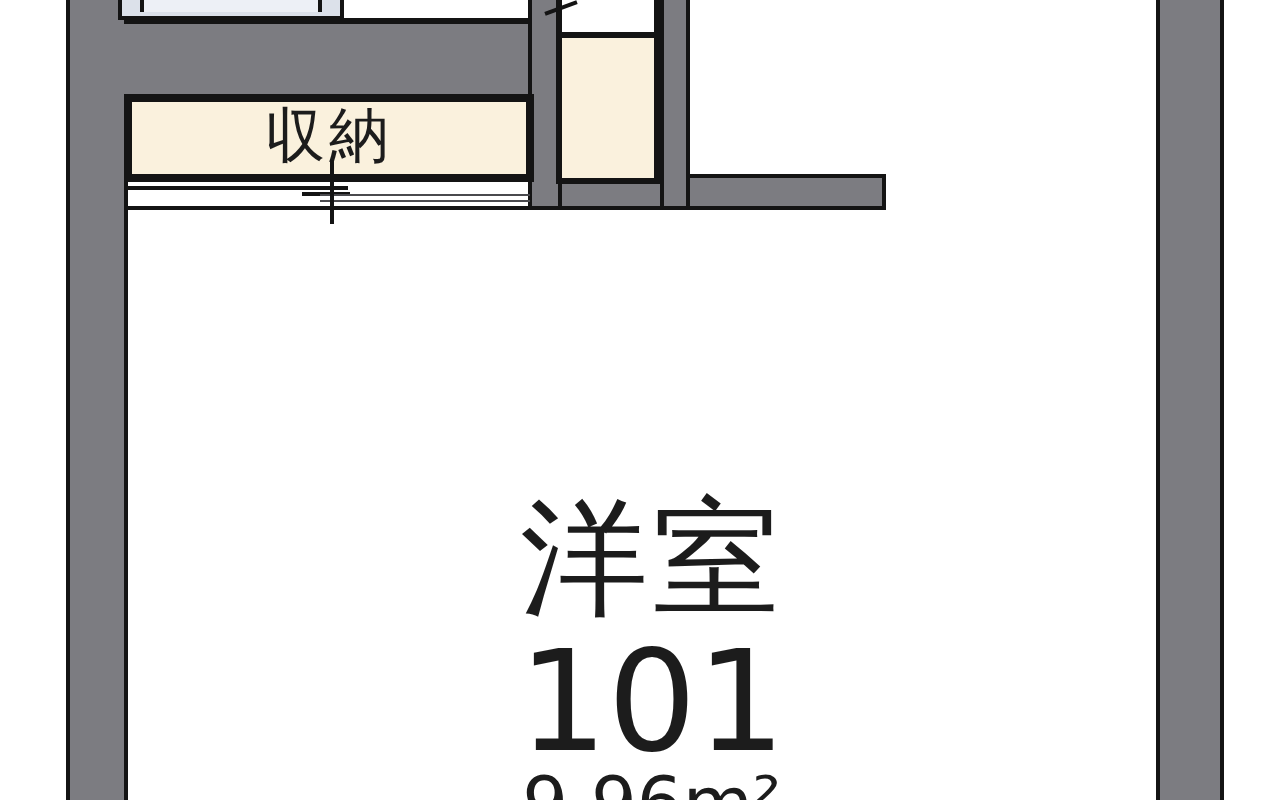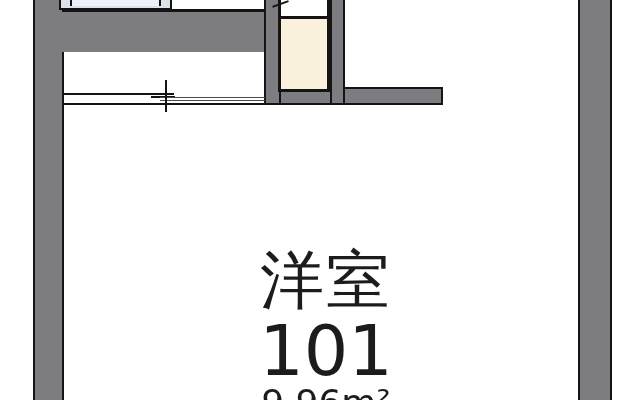--- a/index.html
+++ b/index.html
@@ -81,20 +81,23 @@
   <div class="wall wall-entry"></div>
   <div class="wall wall-underclose"></div>
 
   <div class="fixture">
     <div class="fixture-inner"></div>
   </div>
 
   <div class="opening"></div>
   <div class="swing-mark"></div>
 
+  <div class="closet">
+    <span class="closet-label">収納</span>
+  </div>
   <div class="closet-small"></div>
 
   <div class="ln track-bottom"></div>
   <div class="ln panel1"></div>
   <div class="ln panel-tick"></div>
   <div class="panel2"></div>
   <div class="ln center-mark"></div>
 
   <div class="room-text room-name">洋室</div>
   <div class="room-text room-number">101</div>

